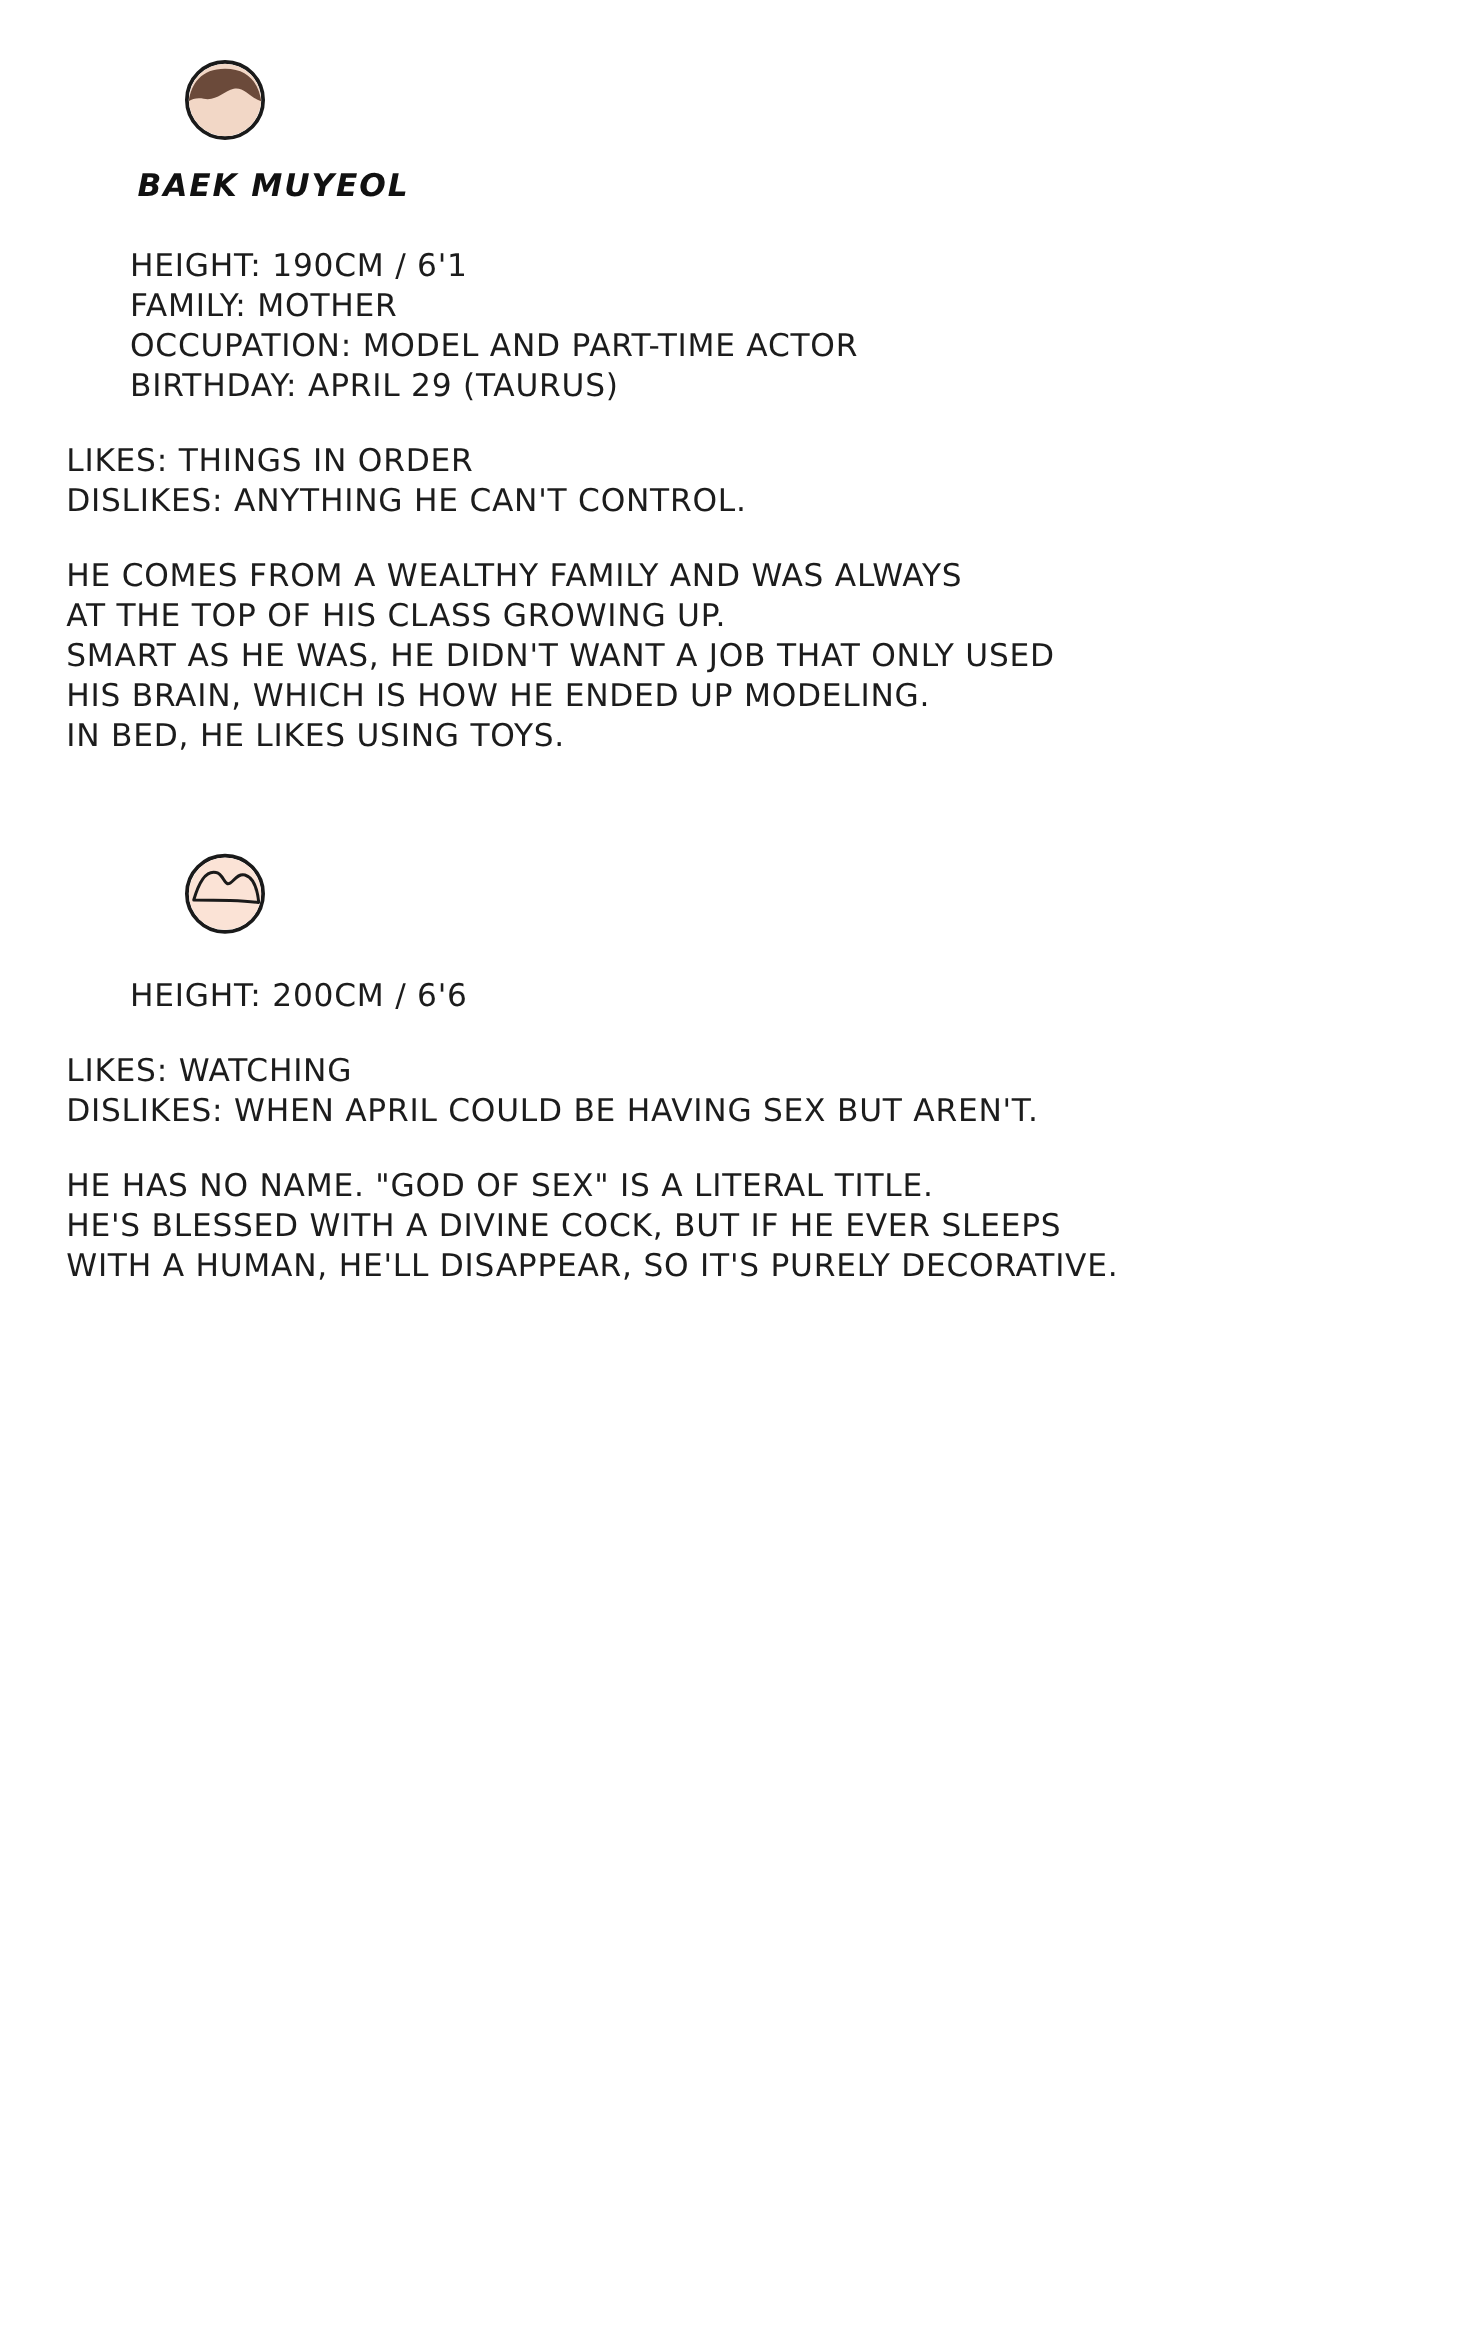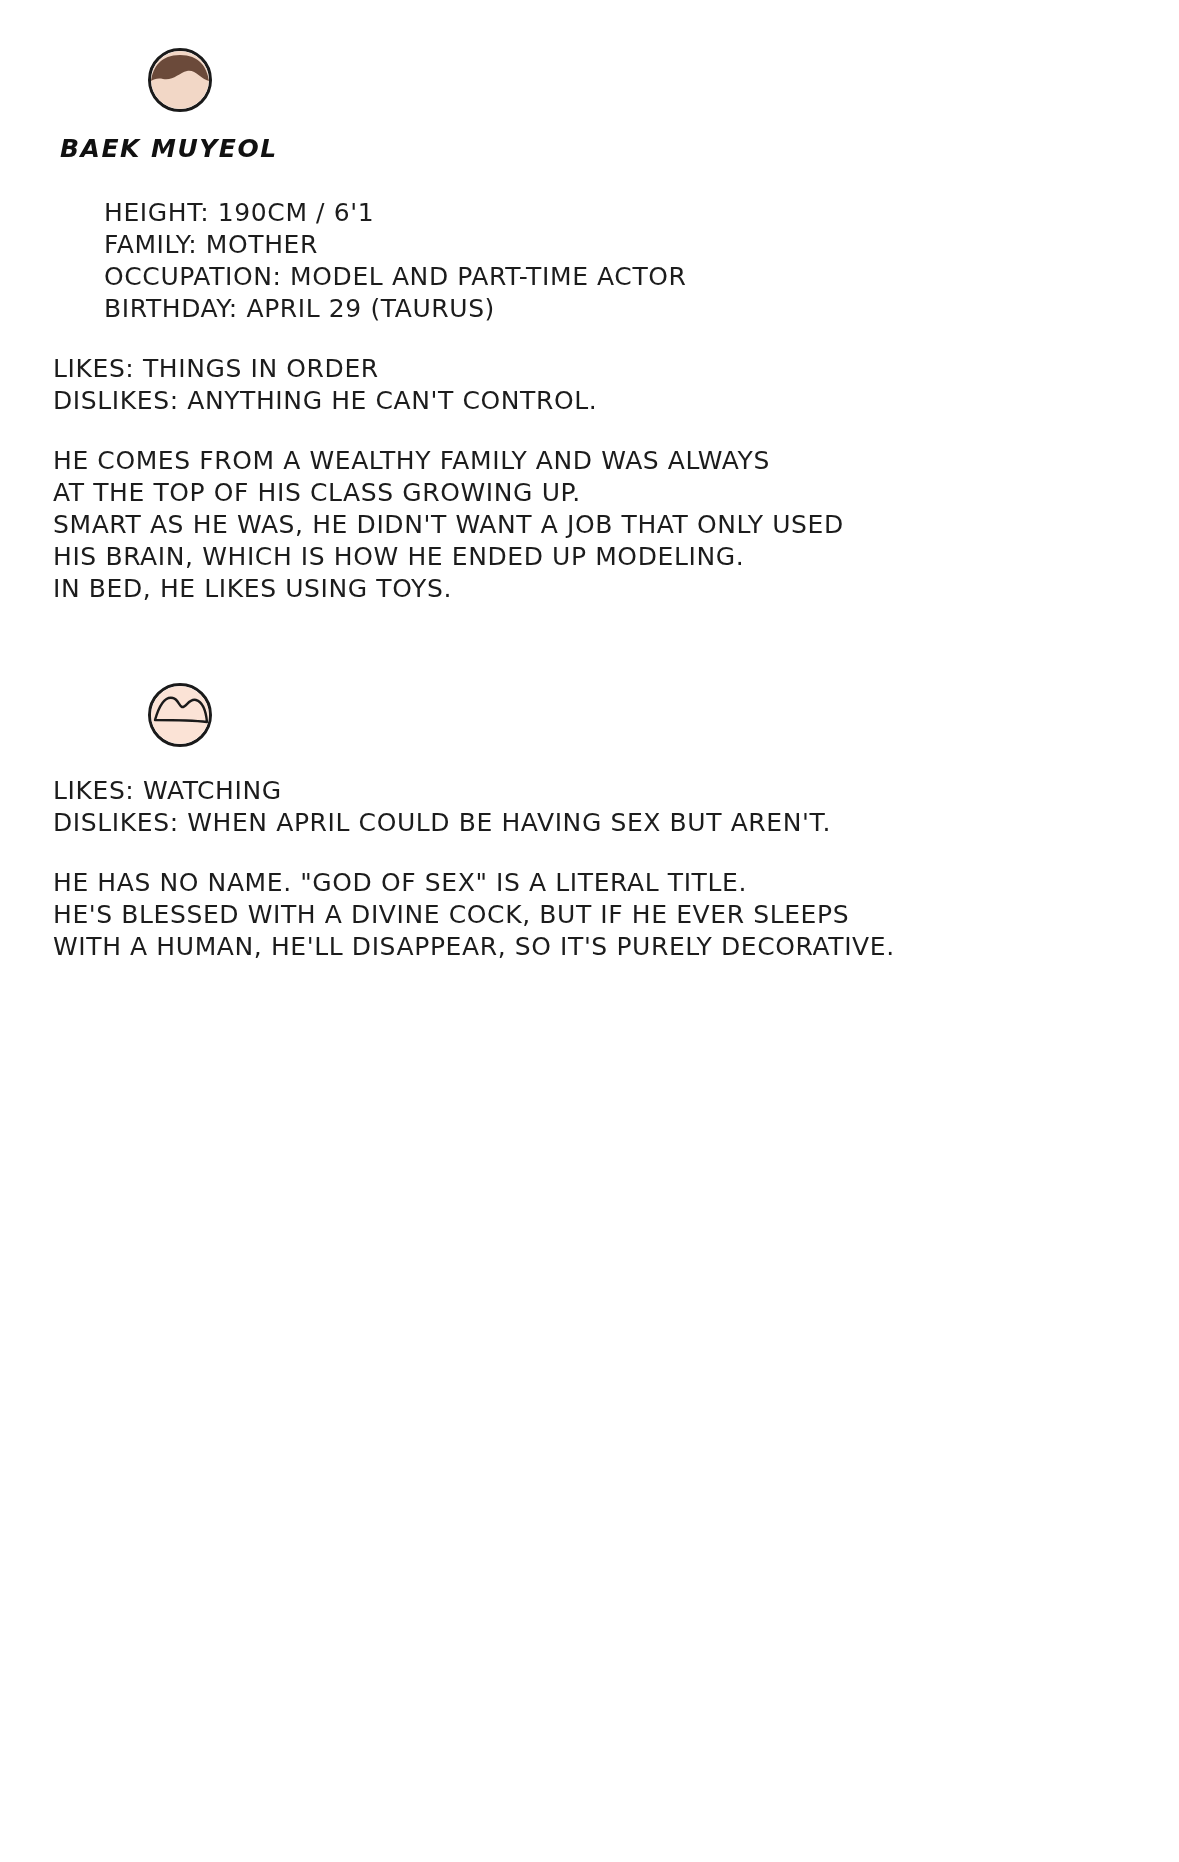--- a/index.html
+++ b/index.html
@@ -37,21 +37,21 @@
     height: 64px;
     border-radius: 50%;
     border: 3px solid #1a1a1a;
     box-sizing: border-box;
     overflow: hidden;
     position: relative;
   }
   .avatar svg { display: block; }
 
   .char-name {
-    margin-left: 60px;
+    margin-left: 110px;
     margin-top: 22px;
     font-family: "DejaVu Sans", sans-serif;
     font-size: 25px;
     font-weight: 700;
     letter-spacing: 1.5px;
     color: #111111;
     font-style: italic;
   }
 
   .stats-block {
@@ -104,20 +104,21 @@
 
   <div class="profile profile-2">
     <div class="avatar-wrap">
       <div class="avatar">
         <svg width="58" height="58" viewBox="0 0 58 58">
           <circle cx="29" cy="29" r="29" fill="#fbe3d6"></circle>
           <path d="M4 34 C8 20 14 10 22 12 C27 13 28 20 31 21 C35 22 38 12 45 14 C52 16 55 26 56 36 C40 34 20 34 4 34 Z" fill="#fbe3d6" stroke="#1a1a1a" stroke-width="2.4" stroke-linejoin="round"></path>
         </svg>
       </div>
     </div>
+    <div class="stats-block">HEIGHT: 200CM / 6'6</div>
     <div class="para">LIKES: WATCHING
 DISLIKES: WHEN APRIL COULD BE HAVING SEX BUT AREN'T.</div>
     <div class="para">HE HAS NO NAME. "GOD OF SEX" IS A LITERAL TITLE.
 HE'S BLESSED WITH A DIVINE COCK, BUT IF HE EVER SLEEPS
 WITH A HUMAN, HE'LL DISAPPEAR, SO IT'S PURELY DECORATIVE.</div>
   </div>
 
   <div class="spacer-bottom"></div>
 </div>
 

